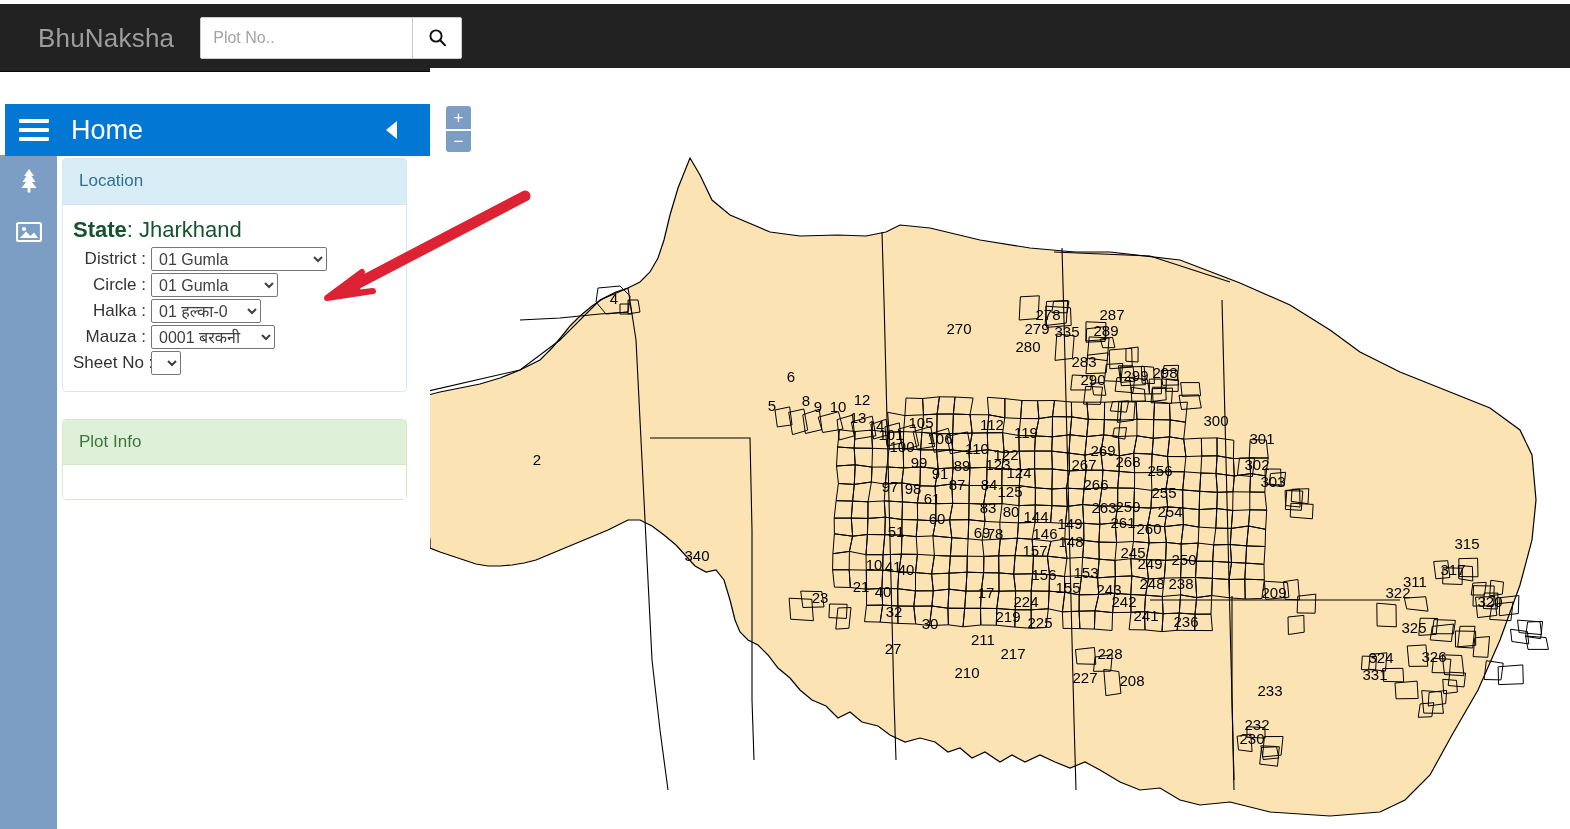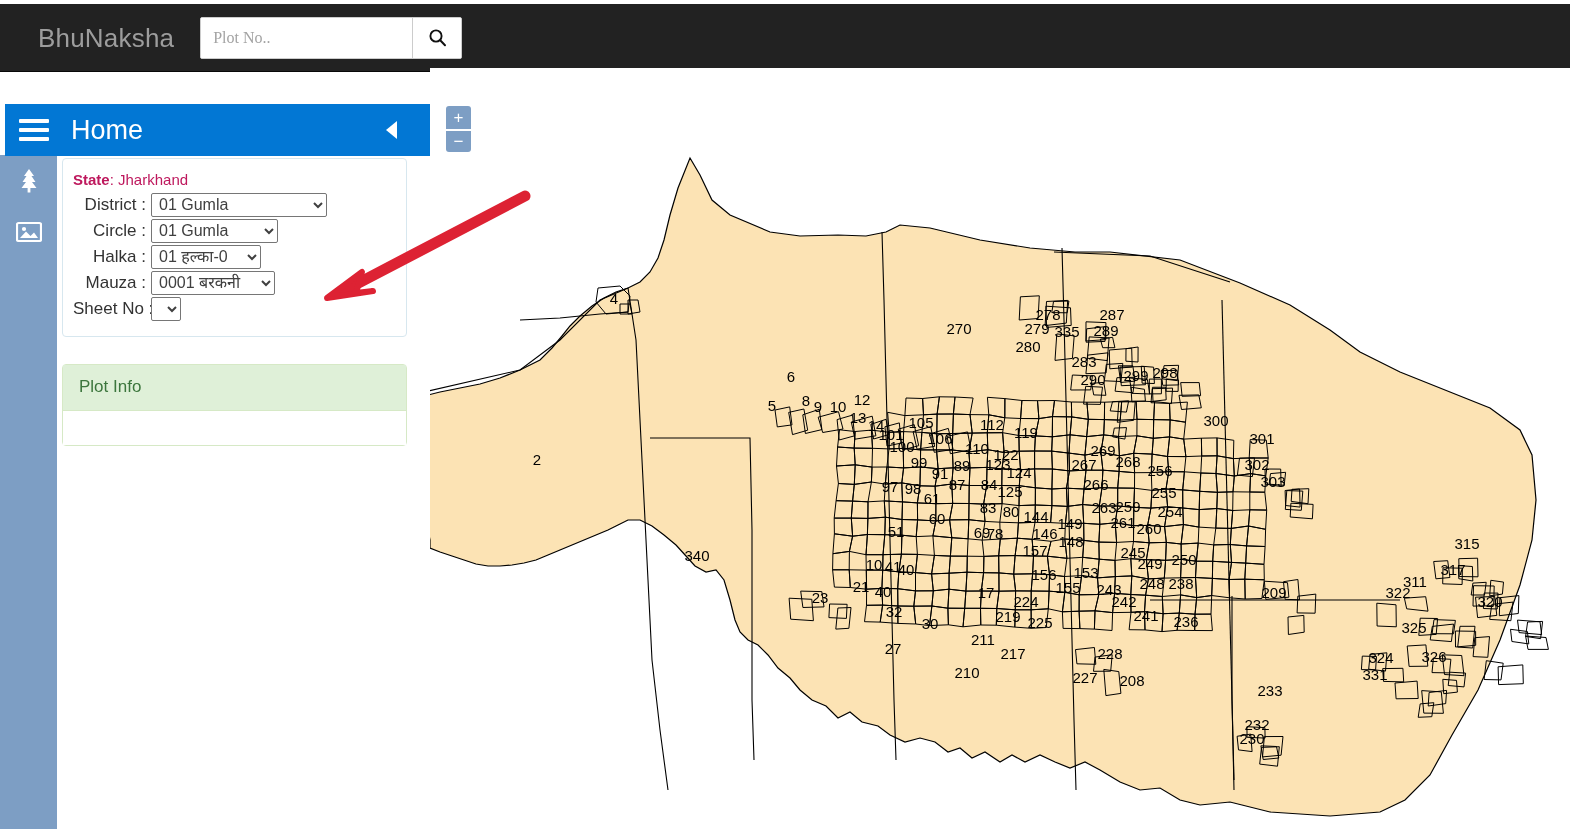--- a/index.html
+++ b/index.html
@@ -39,21 +39,21 @@
     overflow: hidden;
     box-shadow: inset 0 1px 1px rgba(0,0,0,.06);
   }
   .search-input {
     width: 211px; height: 100%;
     border: none; outline: none;
     padding: 0 12px;
     font-size: 16px;
     color: #404040;
     background: #fff;
-    font-family: Liberation Serif, serif;
+    font-family: Liberation Sans, sans-serif;
   }
   .search-input::placeholder { color: #a3a3a3; }
   .search-btn {
     width: 49px; height: 100%;
     border: none; border-left: 1px solid #cccccc;
     background: #ffffff;
     cursor: pointer;
     display: flex; align-items: center; justify-content: center;
     padding: 0;
   }
@@ -140,21 +140,21 @@
     color: #3c763d;
     border-bottom: 1px solid #d6e9c6;
   }
   .card.plotinfo .card-body { height: 34px; background:#fff; }
 
   .card.location .card-body {
     padding: 12px 14px 14px 10px;
     font-size: 17px;
     color: #333;
   }
-  .state-line { margin: 0 0 4px 0; font-size: 15px; color:#be185d; }
+  .state-line { margin: 0 0 4px 0; font-size: 22px; color:#14532d; }
   .state-line b { font-weight: bold; }
 
   .field-row {
     display: flex; align-items: center;
     margin: 0 0 1px 0;
     height: 25px;
   }
   .field-label {
     width: 78px;
     text-align: right;
@@ -260,20 +260,21 @@
     </div>
     <div class="home-title">Home</div>
     <div class="collapse-arrow">
       <span class="tri"></span>
     </div>
   </div>
 
   <div class="panel-body">
 
     <div class="card location">
+      <div class="card-head">Location</div>
       <div class="card-body">
 
         <div class="state-line">
           <b>State</b><span>: </span><span>Jharkhand</span>
         </div>
 
         <div class="field-row">
           <span class="field-label">District :</span>
           <select class="sel sel-district">
             <option>01 Gumla</option>

